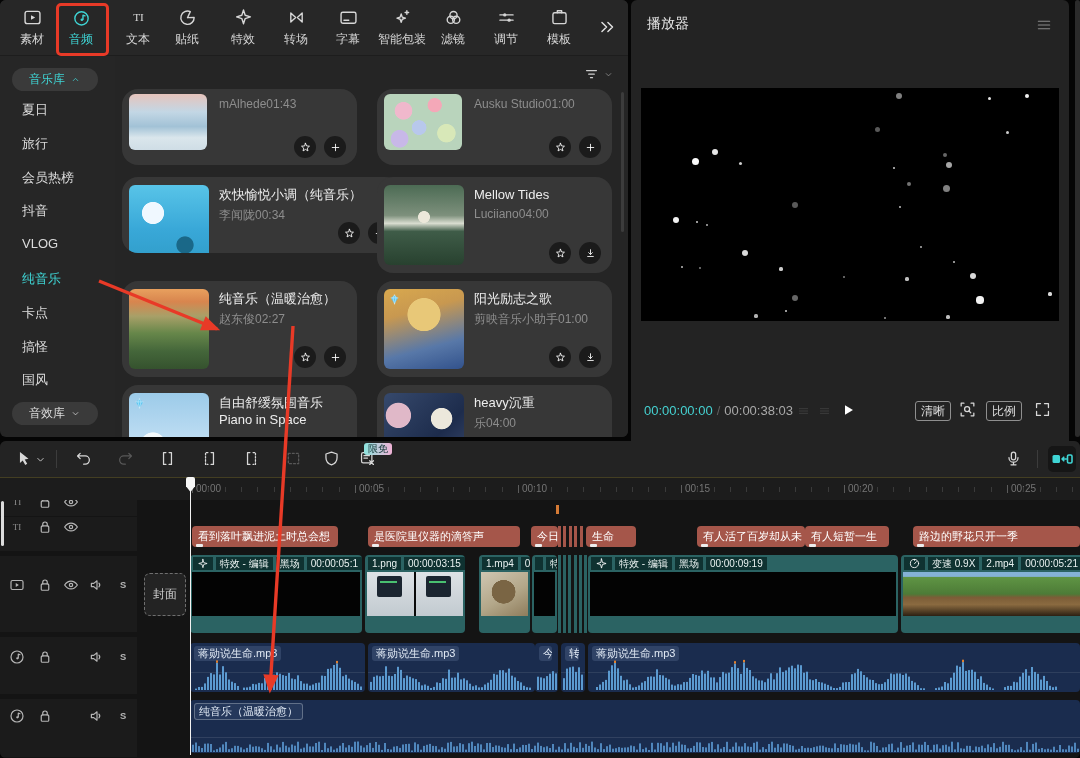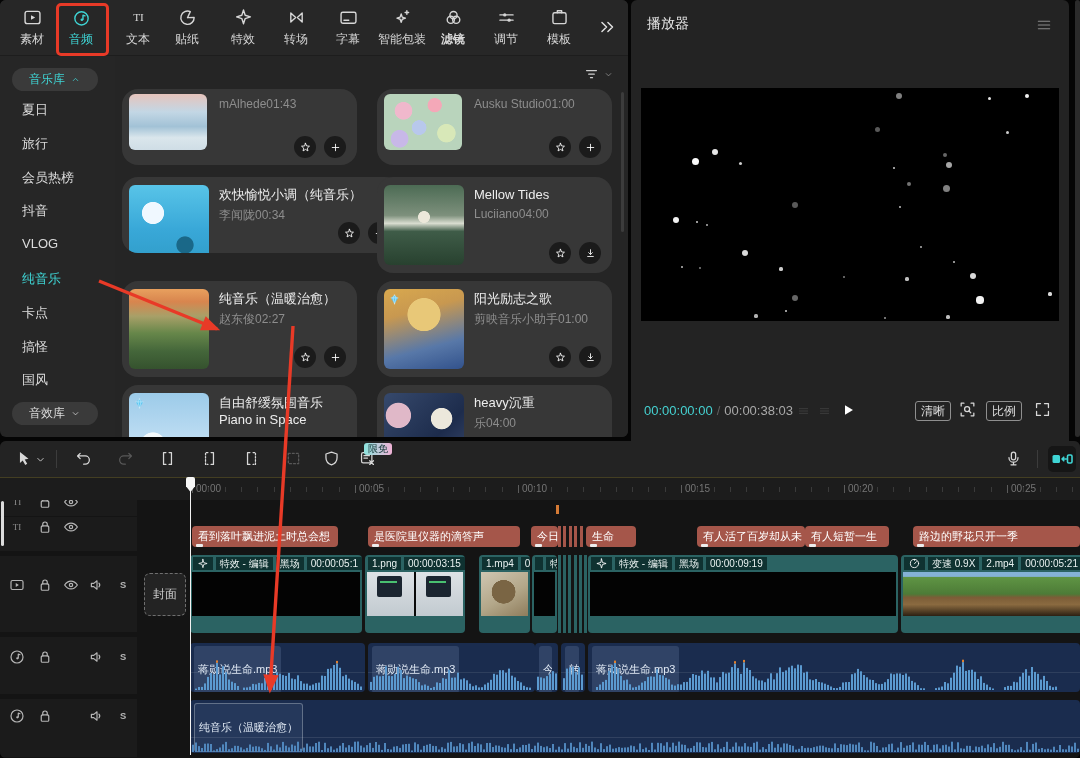--- a/index.html
+++ b/index.html
@@ -108,21 +108,21 @@
   .vb-hospital{display:flex;gap:2px;background:#0a0a0a;}
   .vb-hospital .tile{flex:1;position:relative;background:linear-gradient(180deg,#dde2e6,#c2cad0);}
   .vb-hospital .mon{position:absolute;left:22%;top:10%;width:52%;height:46%;background:#1b2530;border-radius:2px;}
   .vb-hospital .mon i{position:absolute;left:12%;top:22%;width:70%;height:2px;background:#49c070;}
   .vb-bird{background:radial-gradient(ellipse at 48% 45%,#7a6544 0 34%,transparent 35%),linear-gradient(150deg,#cfc6b2 0%,#b3a789 55%,#8e7c5c 100%);}
   .vb-trees{background:linear-gradient(180deg,#84b2d6 0%,#84b2d6 10%,#5f9444 12%,#4d7b37 50%,#7c5d37 58%,#8a6a40 74%,#2c2012 100%);background-size:45px 100%;background-repeat:repeat-x;}
   .vstripes{position:absolute;top:55px;height:78px;background:repeating-linear-gradient(90deg,#2b6363 0 3px,transparent 3px 5.2px);}
 
   .aclip{position:absolute;top:143px;height:49px;background:#1a2c4e;border-radius:4px;overflow:hidden;cursor:pointer;}
   .aclip:before{content:"";position:absolute;left:0;right:0;top:29px;height:1px;background:rgba(255,255,255,.09);}
-  .alabel{position:absolute;left:4px;top:3px;background:rgba(170,195,230,.16);border-radius:3px;font-size:11px;line-height:15px;color:#e0e9f4;padding:16px 4px;white-space:nowrap;max-width:calc(100% - 10px);overflow:hidden;box-sizing:border-box;}
+  .alabel{position:absolute;left:4px;top:3px;background:rgba(170,195,230,.16);border-radius:3px;font-size:11px;line-height:15px;color:#e0e9f4;padding:0 4px;white-space:nowrap;max-width:calc(100% - 10px);overflow:hidden;box-sizing:border-box;}
   .awave{position:absolute;left:0;right:0;bottom:2px;height:32px;}
   .mclip{position:absolute;top:200px;height:53px;background:#1a2c4e;border-radius:4px;overflow:hidden;cursor:pointer;}
   .mclip:before{content:"";position:absolute;left:0;right:0;top:37px;height:1px;background:rgba(255,255,255,.1);}
   .mclip .alabel{border:1px solid rgba(255,255,255,.28);background:rgba(120,150,190,.12);}
   .mwave{position:absolute;left:0;right:0;bottom:2px;height:13px;}
 
   #playhead-head{position:absolute;left:186px;top:36px;width:9px;height:15px;background:#f6f6f6;border-radius:2px;clip-path:polygon(0 0,100% 0,100% 62%,50% 100%,0 62%);z-index:40;cursor:pointer;}
   #playhead-line{position:absolute;left:189.5px;top:48px;width:1.5px;height:266px;background:#f2f2f2;z-index:39;pointer-events:none;}
 
   #annotations{position:absolute;left:0;top:0;width:1080px;height:758px;z-index:200;pointer-events:none;}
@@ -196,21 +196,21 @@
         </div>
         <div class="tb-item" style="left: 375px;">
           <span class="tico">
             <svg class="ic " viewBox="0 0 24 24" fill="none" stroke="currentColor" stroke-width="1.6" stroke-linecap="round" stroke-linejoin="round">
               <path d="M10.5 8l1.2 3.6 3.6 1.2-3.6 1.2-1.2 3.6-1.2-3.6-3.6-1.2 3.6-1.2z"></path>
               <path d="M17 4.2v4M15 6.2h4"></path>
             </svg>
           </span>
           <span class="lbl">智能包装</span>
         </div>
-        <div class="tb-item" style="left: 426px; font-weight: bold;">
+        <div class="tb-item" style="left: 426px;">
           <span class="tico">
             <svg class="ic " viewBox="0 0 24 24" fill="none" stroke="currentColor" stroke-width="1.6" stroke-linecap="round" stroke-linejoin="round">
               <circle cx="12" cy="9.3" r="4.1"></circle>
               <circle cx="8.9" cy="14.6" r="4.1"></circle>
               <circle cx="15.1" cy="14.6" r="4.1"></circle>
             </svg>
           </span>
           <span class="lbl">滤镜</span>
         </div>
         <div class="tb-item" style="left: 479px;">

